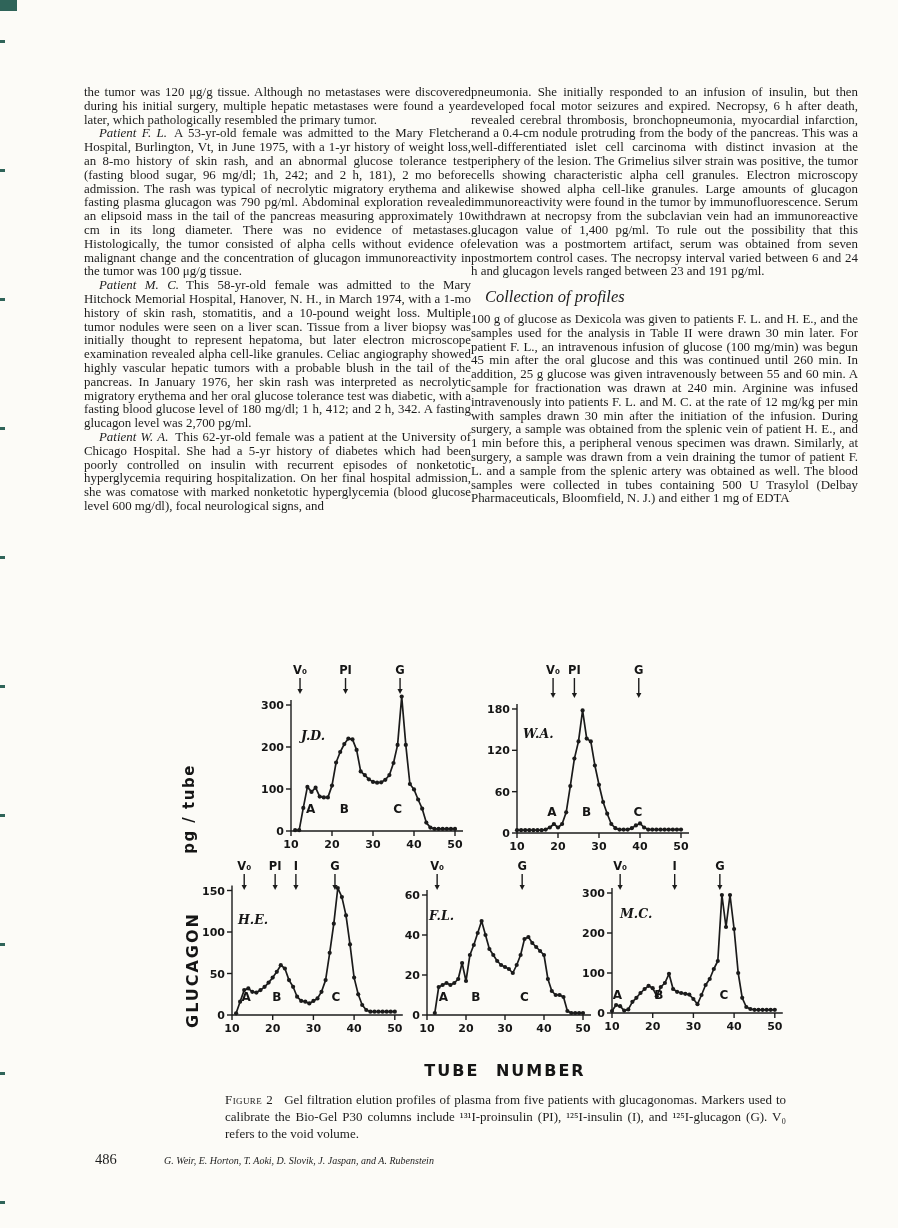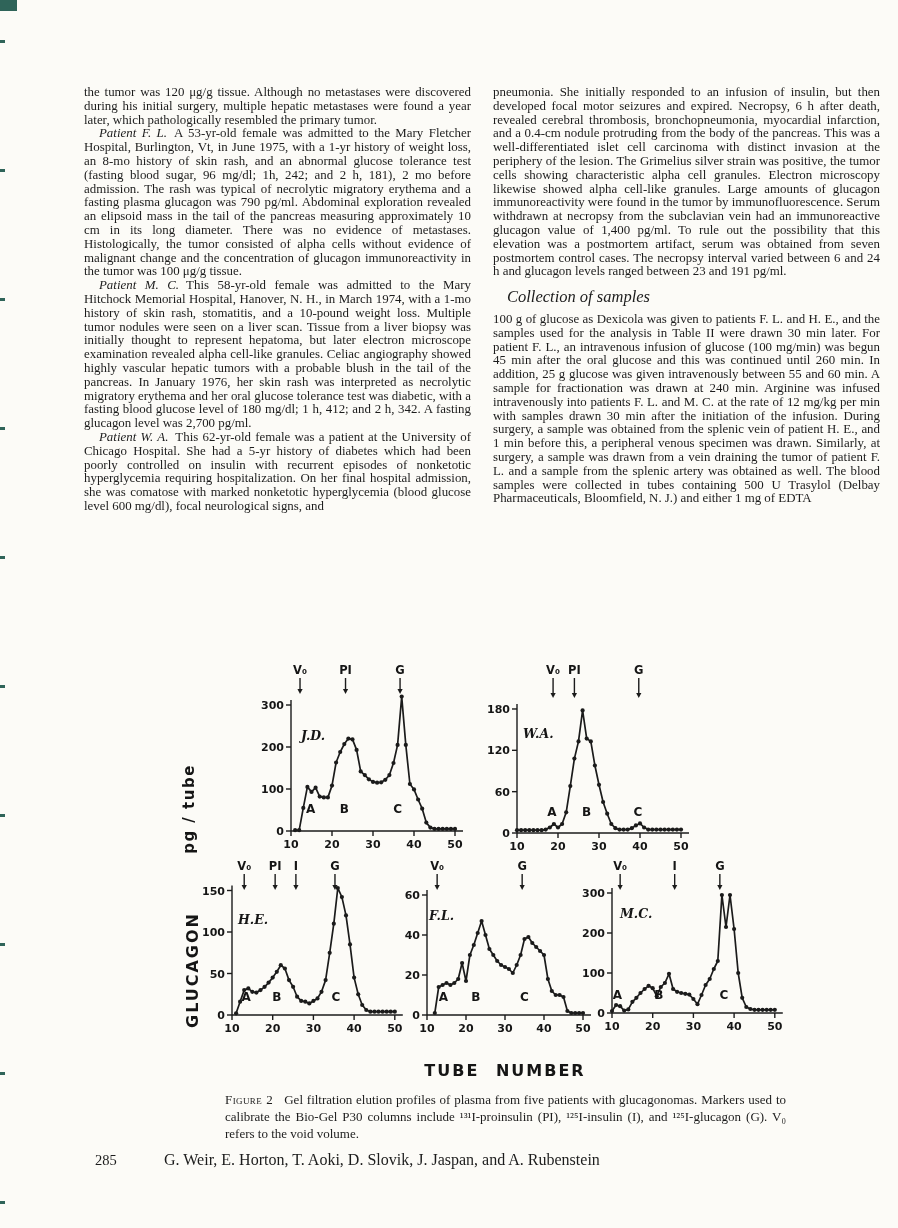--- a/index.html
+++ b/index.html
@@ -1,30 +1,30 @@
 <!DOCTYPE html>
 <html><head>
 <meta charset="utf-8">
 <style>
   html,body{margin:0;padding:0;background:#e8e8e8}
   .page{position:relative;width:898px;height:1228px;background:#fcfbf7;font-family:"Liberation Serif",serif;color:#1c1c1c;overflow:hidden}
   .scan-corner{position:absolute;left:0;top:0;width:17px;height:11px;background:#2f6459}
   .scan-edge{position:absolute;left:0;top:40px;width:5px;height:1180px;
     background:repeating-linear-gradient(to bottom,#2f6459 0,#2f6459 3px,transparent 3px,transparent 129px)}
-  .columns{position:absolute;left:84px;top:86px;width:796px;display:flex;gap:22px}
+  .columns{position:absolute;left:84px;top:86px;width:796px;display:flex;}
   .col{width:387px;font-size:12.9px;line-height:13.8px;text-align:justify}
   .col p{margin:0;padding:0}
   .indent{text-indent:15px}
   .lead{padding-right:7px}
   .section-heading{font-style:italic;font-weight:400;font-size:16.5px;margin:11px 0 9px 14px}
   .caption{position:absolute;left:225px;top:1092px;width:561px;font-size:13px;line-height:16.8px;text-align:justify}
   .figlabel{font-variant:small-caps;letter-spacing:.4px;padding-right:11px}
   .footer{position:absolute;left:95px;top:1151px;font-size:14.5px}
   .pageno{display:inline-block;width:69px}
-  .authors{font-size:16px}
+  .authors{font-style:italic;font-size:10px}
   #fig-svg{position:absolute;left:168px;top:652px}
   #fig-svg .ax{stroke:#1b1b1b;stroke-width:1.4;fill:none}
   #fig-svg .series{stroke:#1b1b1b;stroke-width:1.7;fill:none;stroke-linejoin:round}
   #fig-svg .dot{fill:#1b1b1b}
   #fig-svg .ah{fill:#1b1b1b}
   #fig-svg text{fill:#151515}
   #fig-svg .tick{font:700 11px "DejaVu Sans",sans-serif}
   #fig-svg .marker{font:700 11.5px "DejaVu Sans",sans-serif}
   #fig-svg .zone{font:700 12px "DejaVu Sans",sans-serif}
   #fig-svg .cname{font:italic 700 12.5px "DejaVu Serif",serif}
@@ -40,21 +40,21 @@
 
   <div class="columns">
     <div class="col">
       <p><span>the tumor was 120 μg/g tissue. Although no metastases were discovered during his initial surgery, multiple hepatic metastases were found a year later, which pathologically resembled the primary tumor.</span></p>
       <p class="indent"><i class="lead">Patient F. L.</i><span>A 53-yr-old female was admitted to the Mary Fletcher Hospital, Burlington, Vt, in June 1975, with a 1-yr history of weight loss, an 8-mo history of skin rash, and an abnormal glucose tolerance test (fasting blood sugar, 96 mg/dl; 1h, 242; and 2 h, 181), 2 mo before admission. The rash was typical of necrolytic migratory erythema and a fasting plasma glucagon was 790 pg/ml. Abdominal exploration revealed an elipsoid mass in the tail of the pancreas measuring approximately 10 cm in its long diameter. There was no evidence of metastases. Histologically, the tumor consisted of alpha cells without evidence of malignant change and the concentration of glucagon immunoreactivity in the tumor was 100 μg/g tissue.</span></p>
       <p class="indent"><i class="lead">Patient M. C.</i><span>This 58-yr-old female was admitted to the Mary Hitchock Memorial Hospital, Hanover, N. H., in March 1974, with a 1-mo history of skin rash, stomatitis, and a 10-pound weight loss. Multiple tumor nodules were seen on a liver scan. Tissue from a liver biopsy was initially thought to represent hepatoma, but later electron microscope examination revealed alpha cell-like granules. Celiac angiography showed highly vascular hepatic tumors with a probable blush in the tail of the pancreas. In January 1976, her skin rash was interpreted as necrolytic migratory erythema and her oral glucose tolerance test was diabetic, with a fasting blood glucose level of 180 mg/dl; 1 h, 412; and 2 h, 342. A fasting glucagon level was 2,700 pg/ml.</span></p>
       <p class="indent"><i class="lead">Patient W. A.</i><span>This 62-yr-old female was a patient at the University of Chicago Hospital. She had a 5-yr history of diabetes which had been poorly controlled on insulin with recurrent episodes of nonketotic hyperglycemia requiring hospitalization. On her final hospital admission, she was comatose with marked nonketotic hyperglycemia (blood glucose level 600 mg/dl), focal neurological signs, and</span></p>
     </div>
     <div class="col">
       <p><span>pneumonia. She initially responded to an infusion of insulin, but then developed focal motor seizures and expired. Necropsy, 6 h after death, revealed cerebral thrombosis, bronchopneumonia, myocardial infarction, and a 0.4-cm nodule protruding from the body of the pancreas. This was a well-differentiated islet cell carcinoma with distinct invasion at the periphery of the lesion. The Grimelius silver strain was positive, the tumor cells showing characteristic alpha cell granules. Electron microscopy likewise showed alpha cell-like granules. Large amounts of glucagon immunoreactivity were found in the tumor by immunofluorescence. Serum withdrawn at necropsy from the subclavian vein had an immunoreactive glucagon value of 1,400 pg/ml. To rule out the possibility that this elevation was a postmortem artifact, serum was obtained from seven postmortem control cases. The necropsy interval varied between 6 and 24 h and glucagon levels ranged between 23 and 191 pg/ml.</span></p>
-      <h2 class="section-heading">Collection of samples</h2>
+      <h2 class="section-heading">Collection of profiles</h2>
       <p><span>100 g of glucose as Dexicola was given to patients F. L. and H. E., and the samples used for the analysis in Table II were drawn 30 min later. For patient F. L., an intravenous infusion of glucose (100 mg/min) was begun 45 min after the oral glucose and this was continued until 260 min. In addition, 25 g glucose was given intravenously between 55 and 60 min. A sample for fractionation was drawn at 240 min. Arginine was infused intravenously into patients F. L. and M. C. at the rate of 12 mg/kg per min with samples drawn 30 min after the initiation of the infusion. During surgery, a sample was obtained from the splenic vein of patient H. E., and 1 min before this, a peripheral venous specimen was drawn. Similarly, at surgery, a sample was drawn from a vein draining the tumor of patient F. L. and a sample from the splenic artery was obtained as well. The blood samples were collected in tubes containing 500 U Trasylol (Delbay Pharmaceuticals, Bloomfield, N. J.) and either 1 mg of EDTA</span></p>
     </div>
   </div>
 
   <svg id="fig-svg" width="640" height="435">
       <g>
         <line x1="123" y1="179" x2="123" y2="48" class="ax"></line>
         <line x1="123" y1="179" x2="295" y2="179" class="ax"></line>
         <line x1="118" y1="179" x2="123" y2="179" class="ax"></line>
         <text x="116" y="183" text-anchor="end" class="tick">0</text>
@@ -437,15 +437,15 @@
       <text x="26" y="157" text-anchor="middle" class="axlabel" transform="rotate(-90 26 157)">pg / tube</text>
       <text x="30" y="318" text-anchor="middle" class="axlabel-big" transform="rotate(-90 30 318)">GLUCAGON</text>
       <text x="337" y="424" text-anchor="middle" class="axlabel-big">TUBE NUMBER</text>
     </svg>
 
   <div class="caption">
     <span class="figlabel">Figure 2</span><span>Gel filtration elution profiles of plasma from five patients with glucagonomas. Markers used to calibrate the Bio-Gel P30 columns include ¹³¹I-proinsulin (PI), ¹²⁵I-insulin (I), and ¹²⁵I-glucagon (G). V₀ refers to the void volume.</span>
   </div>
 
   <div class="footer">
-    <span class="pageno">285</span><span class="authors">G. Weir, E. Horton, T. Aoki, D. Slovik, J. Jaspan, and A. Rubenstein</span>
+    <span class="pageno">486</span><span class="authors">G. Weir, E. Horton, T. Aoki, D. Slovik, J. Jaspan, and A. Rubenstein</span>
   </div>
 </div>
 
 </body></html>

